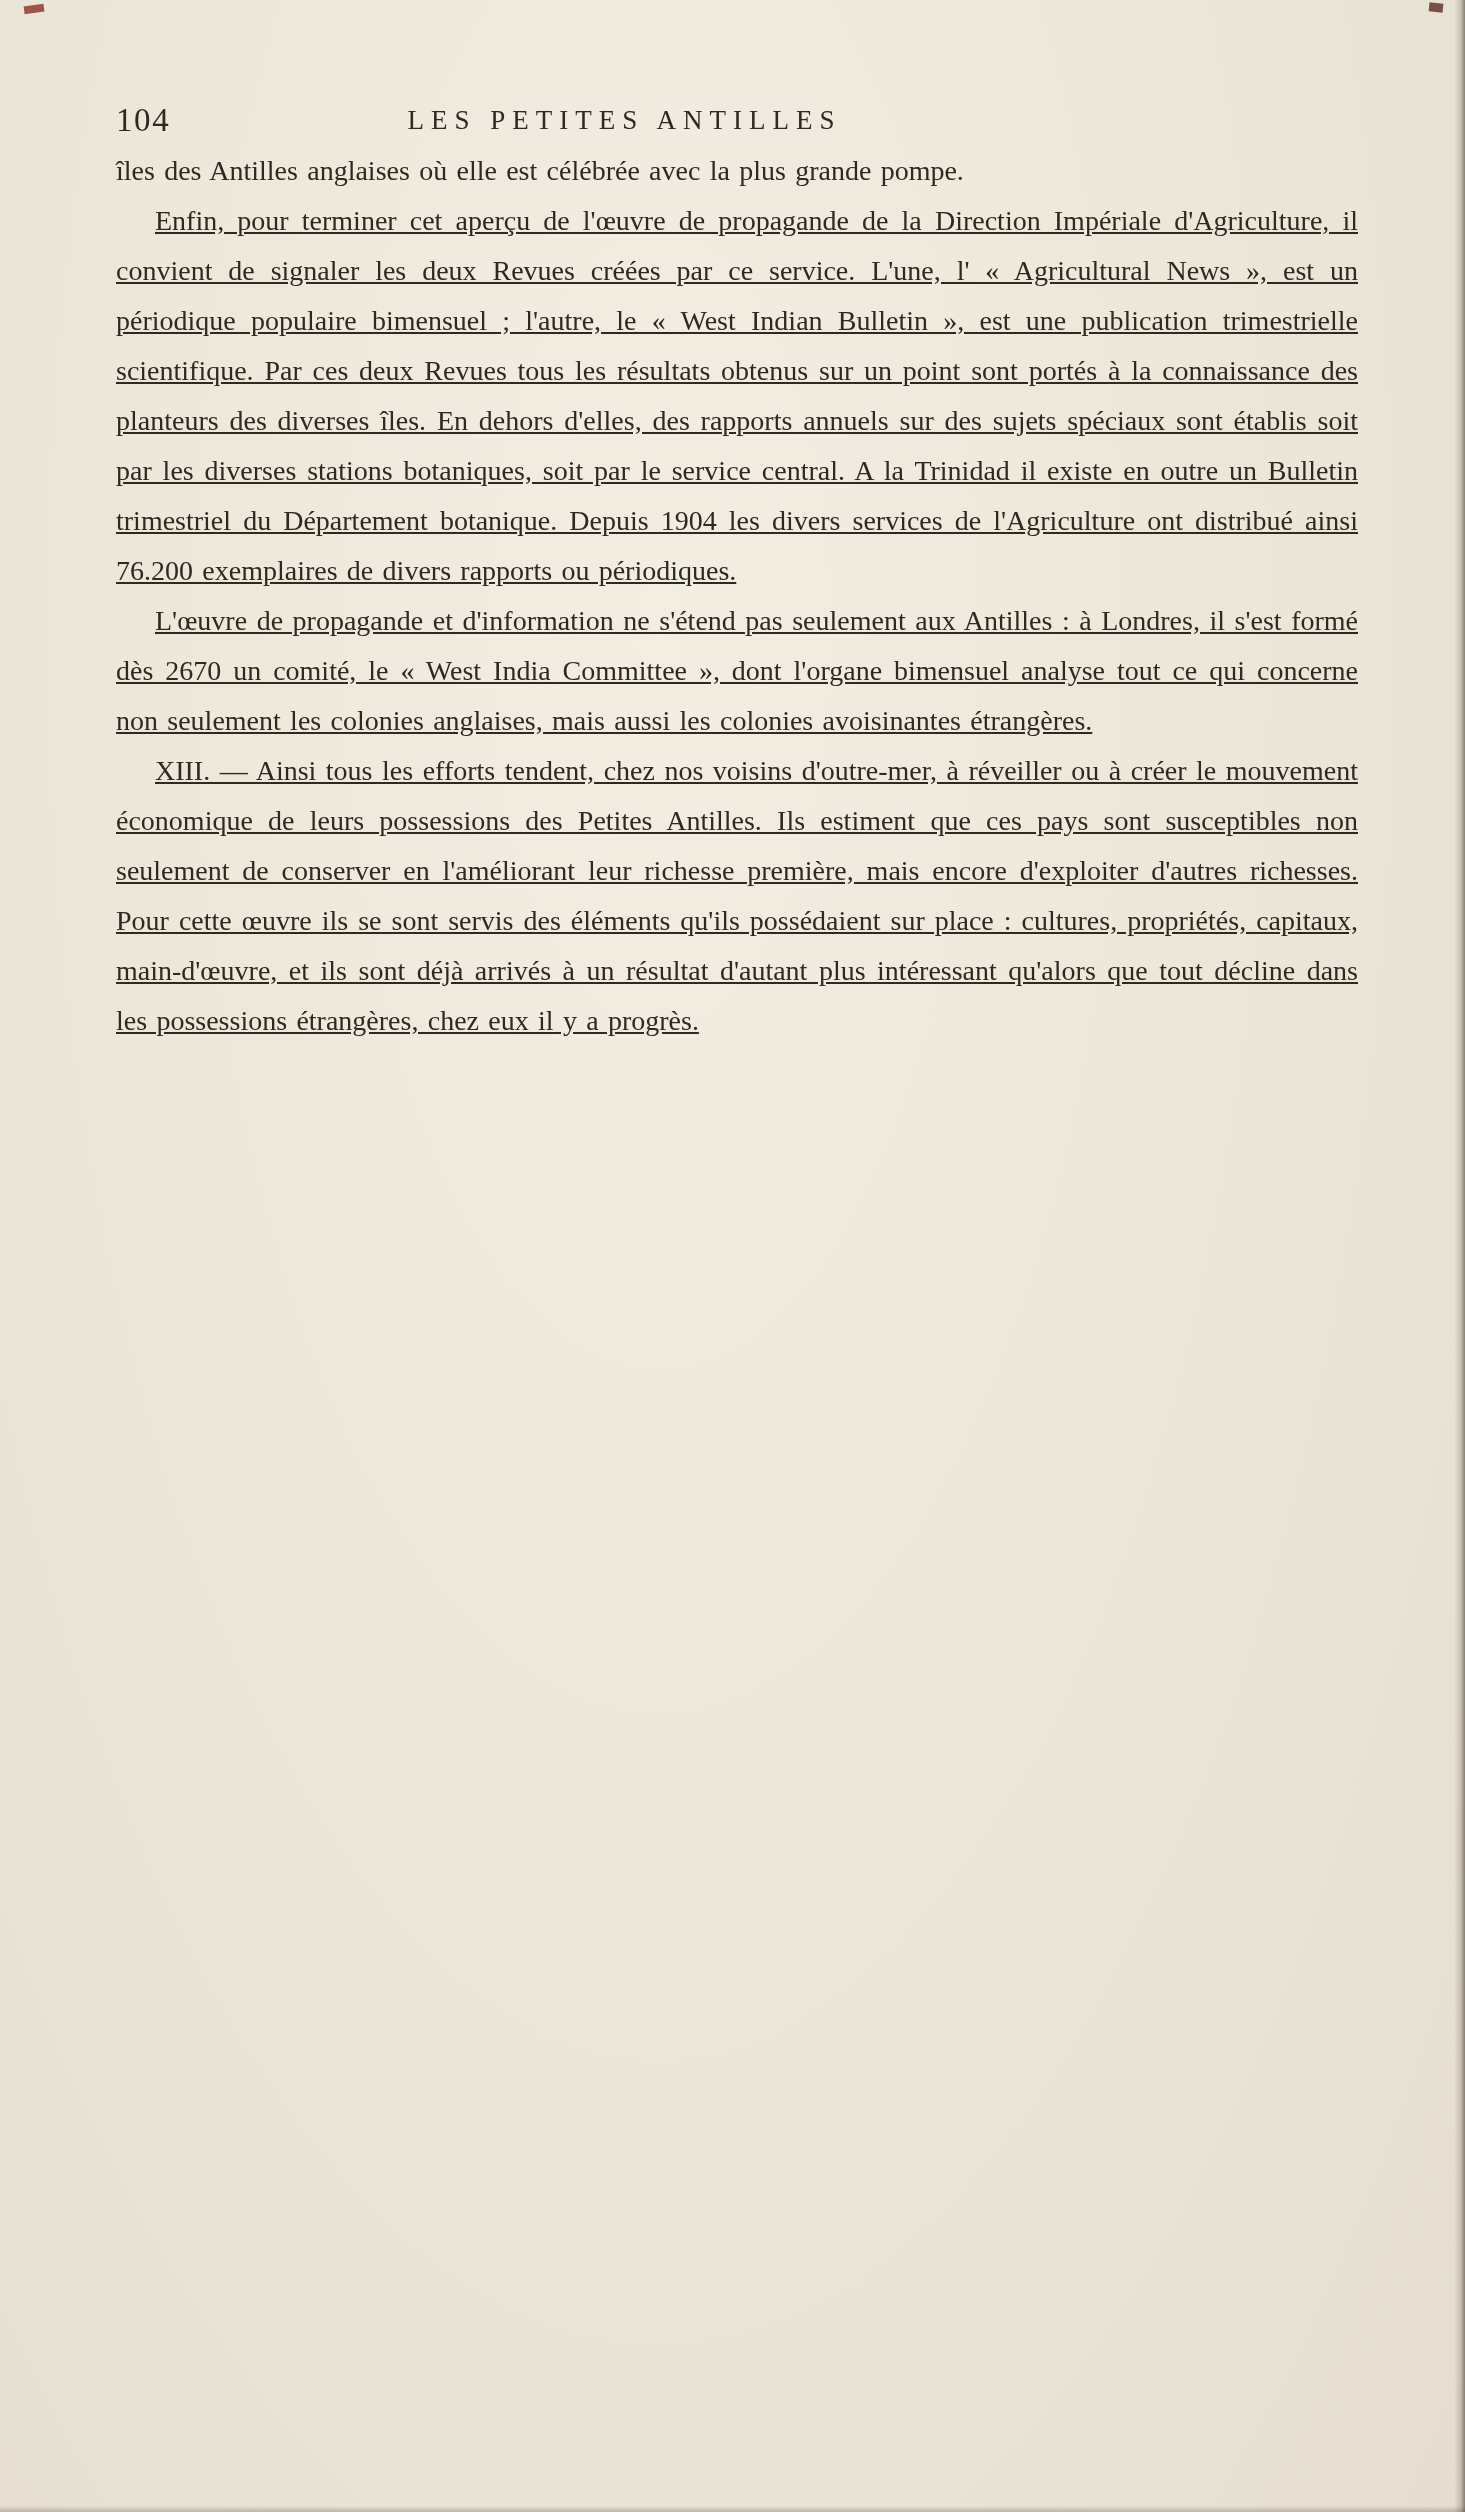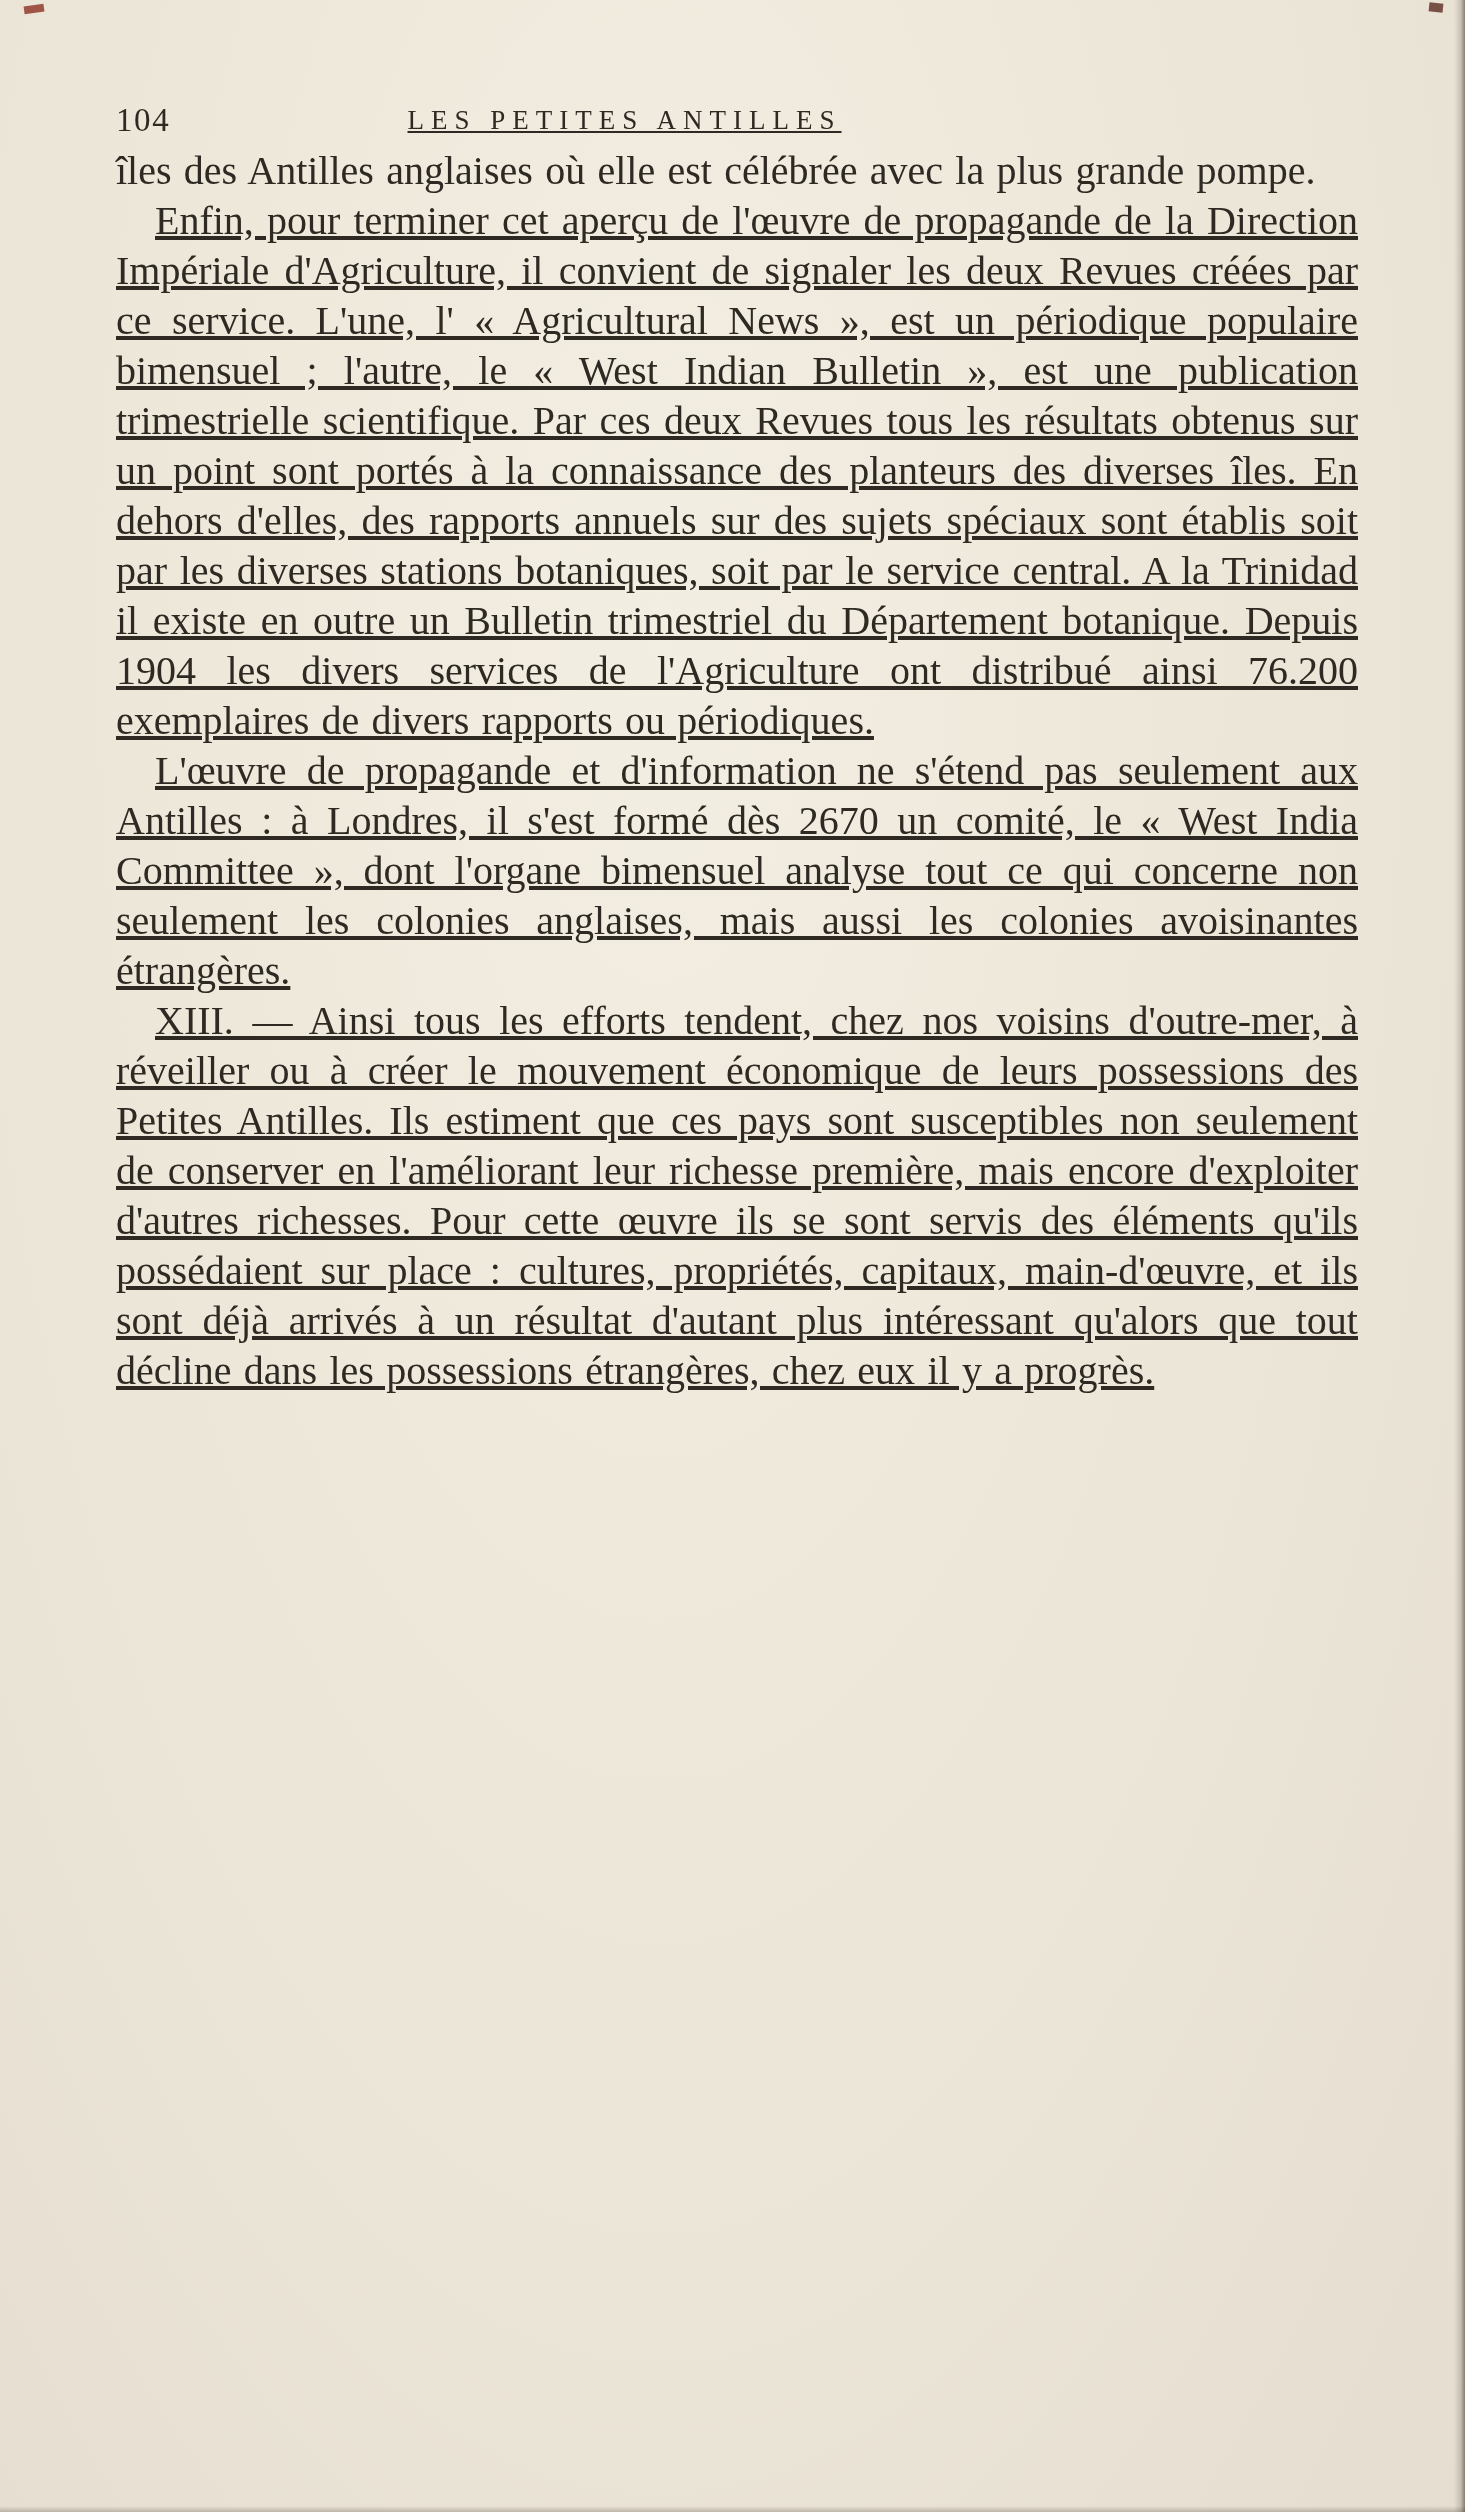--- a/index.html
+++ b/index.html
@@ -73,32 +73,31 @@
   }
   .running-title {
     position: absolute;
     left: 180px;
     width: 657px;
     top: 6.3px;
     text-align: center;
     font-size: 27px;
     letter-spacing: 7px;
     white-space: nowrap;
-    text-decoration: underline;
   }
   .text-block {
     position: absolute;
     top: 146px;
     left: 116px;
     width: 1242px;
   }
   .text-block p {
     margin: 0;
     text-align: justify;
-    font-size: 40px;
+    font-size: 28px;
     line-height: 50px;
     word-spacing: 2.3px;
   }
   .text-block p.indent {
     text-indent: 39px;
     text-decoration: underline;
   }
 </style>
 </head>
 <body>

